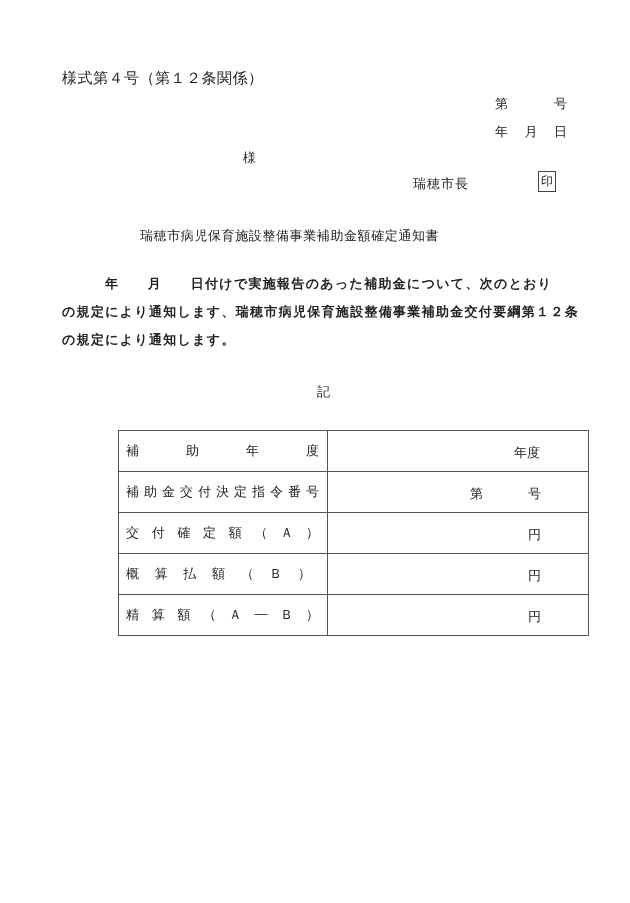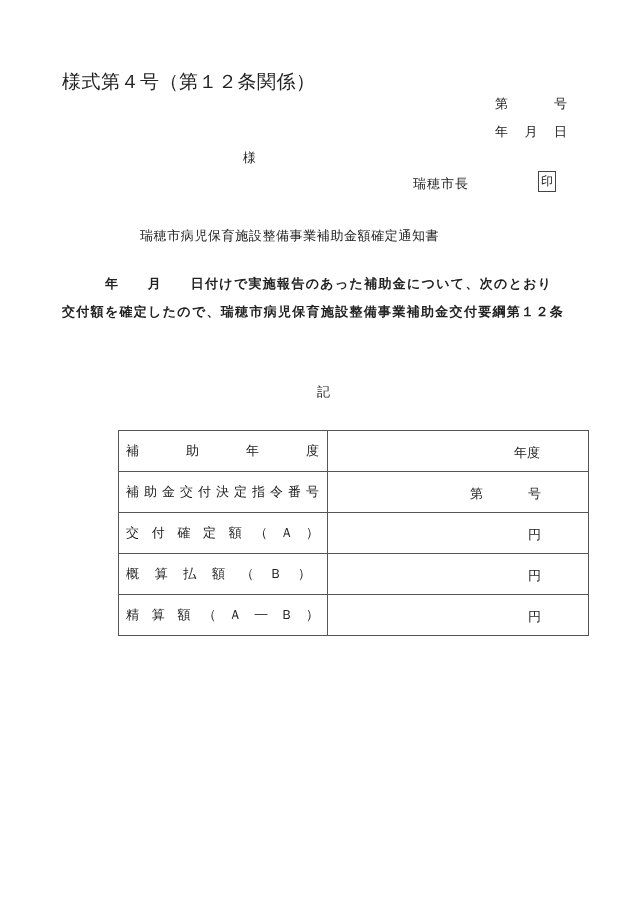--- a/index.html
+++ b/index.html
@@ -6,21 +6,21 @@
     body {
       width: 630px; height: 903px;
       background: #ffffff;
       position: relative;
       overflow: hidden;
       font-family: "DejaVu Serif", "Liberation Serif", serif;
       color: #222222;
       font-size: 13px;
     }
     .abs { position: absolute; white-space: nowrap; }
-    .form-no { left: 62px; top: 69px; font-size: 19px; letter-spacing: 0.5px; }
+    .form-no { left: 62px; top: 69px; font-size: 15px; letter-spacing: 0.5px; }
     .doc-no-row { top: 95px; left: 495px; width: 72px; display: flex; justify-content: space-between; }
     .date-row { top: 123px; left: 495px; width: 72px; display: flex; justify-content: space-between; }
     .addressee { top: 149px; left: 243px; }
     .issuer { top: 175px; left: 377px; letter-spacing: 1px; margin-left: 36px; }
     .seal { top: 171px; left: 538px; border: 1px solid #444; padding: 0 2px; line-height: 19px; font-size: 12px; }
     .title { top: 227px; left: 140px; letter-spacing: 0.6px; font-size: 13px; }
     .body-text { top: 270px; left: 62px; width: 526px; line-height: 28px; letter-spacing: 1.3px; white-space: normal; font-weight: bold; }
     .body-text .line { display: block; white-space: nowrap; }
     .ki { top: 383px; left: 317px; }
     table.summary {
@@ -55,21 +55,22 @@
 
 <div class="abs addressee">様</div>
 
 <div class="abs issuer">瑞穂市長</div>
 <div class="abs seal">印</div>
 
 <div class="abs title">瑞穂市病児保育施設整備事業補助金額確定通知書</div>
 
 <div class="abs body-text">
   <span class="line">　　　年　　月　　日付けで実施報告のあった補助金について、次のとおり</span>
-  <span class="line">交付額を確定したので、瑞穂市病児保育施設整備事業補助金交付要綱第１２条</span>
+  <span class="line">の規定により通知します、瑞穂市病児保育施設整備事業補助金交付要綱第１２条</span>
+  <span class="line">の規定により通知します。</span>
 </div>
 
 <div class="abs ki">記</div>
 
 <table class="summary">
   <tbody>
       <tr>
     <td class="label">
       <span class="lbl">
         <span>補</span>

